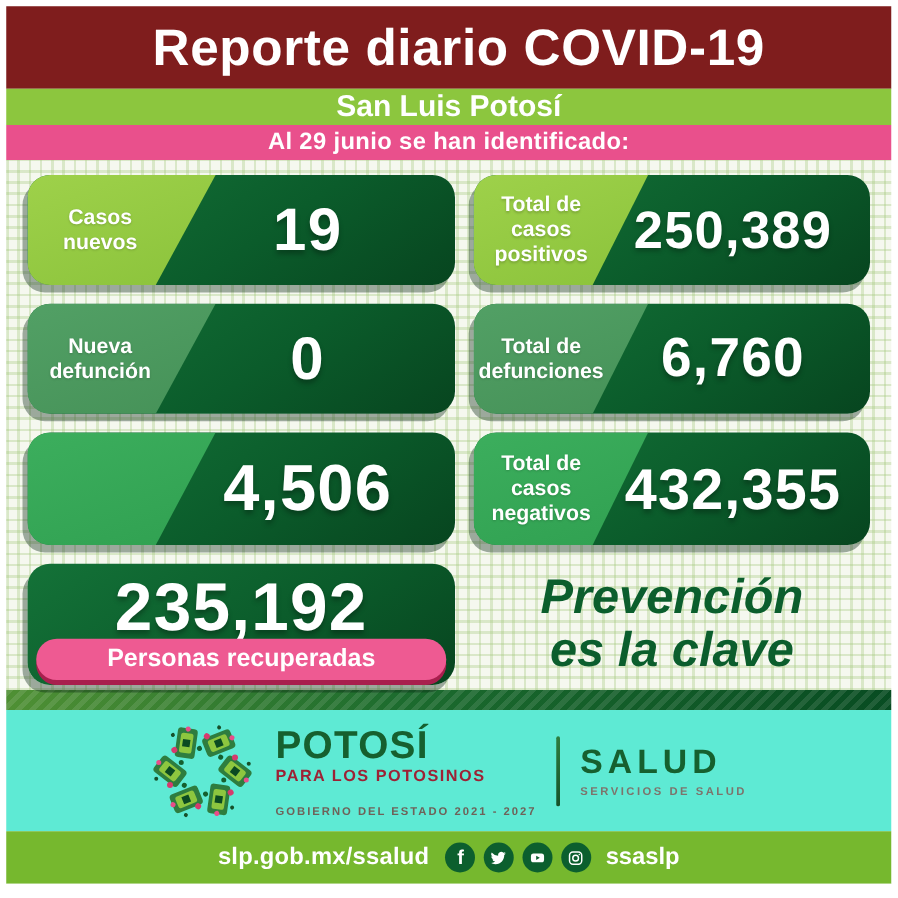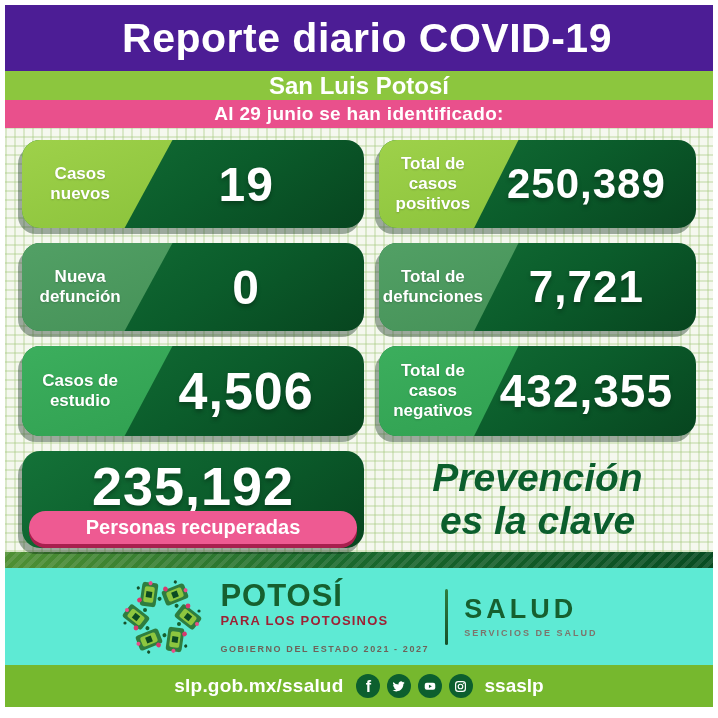--- a/index.html
+++ b/index.html
@@ -6,21 +6,21 @@
   html,body { background:#ffffff; }
   body { font-family:"Liberation Sans", sans-serif; }
 
   .canvas{
     width:718px; height:718px; background:#ffffff;
     padding:5px; position:relative; overflow:hidden;
   }
 
   
   .band-title{
-    height:66px; background:#4c1d95; color:#fff;
+    height:66px; background:#7f1d1d; color:#fff;
     display:flex; align-items:center; justify-content:center;padding-left:16px;
   }
   .band-title h1{ font-size:41px; font-weight:800; letter-spacing:.5px; }
   .band-sub{
     height:29px; background:#8cc63e; color:#fff;
     display:flex; align-items:center; justify-content:center;
     font-size:24px; font-weight:800;
   }
   .band-pink{
     height:28px; background:#e9508c; color:#fff;
@@ -169,28 +169,26 @@
       <div class="card">
         <div class="accent acc-medium"></div>
         <div class="label">Nueva
 defunción</div>
         <div class="value v-48">0</div>
       </div>
       <div class="card">
         <div class="accent acc-medium"></div>
         <div class="label">Total de
 defunciones</div>
-        <div class="value v-44">7,721</div>
+        <div class="value v-44">6,760</div>
       </div>
 
       <div class="row3" style="display:contents">
         <div class="card">
           <div class="accent acc-emerald"></div>
-          <div class="label">Casos de
-estudio</div>
           <div class="value v-52">4,506</div>
         </div>
         <div class="card">
           <div class="accent acc-emerald"></div>
           <div class="label">Total de
 casos
 negativos</div>
           <div class="value v-46">432,355</div>
         </div>
       </div>

